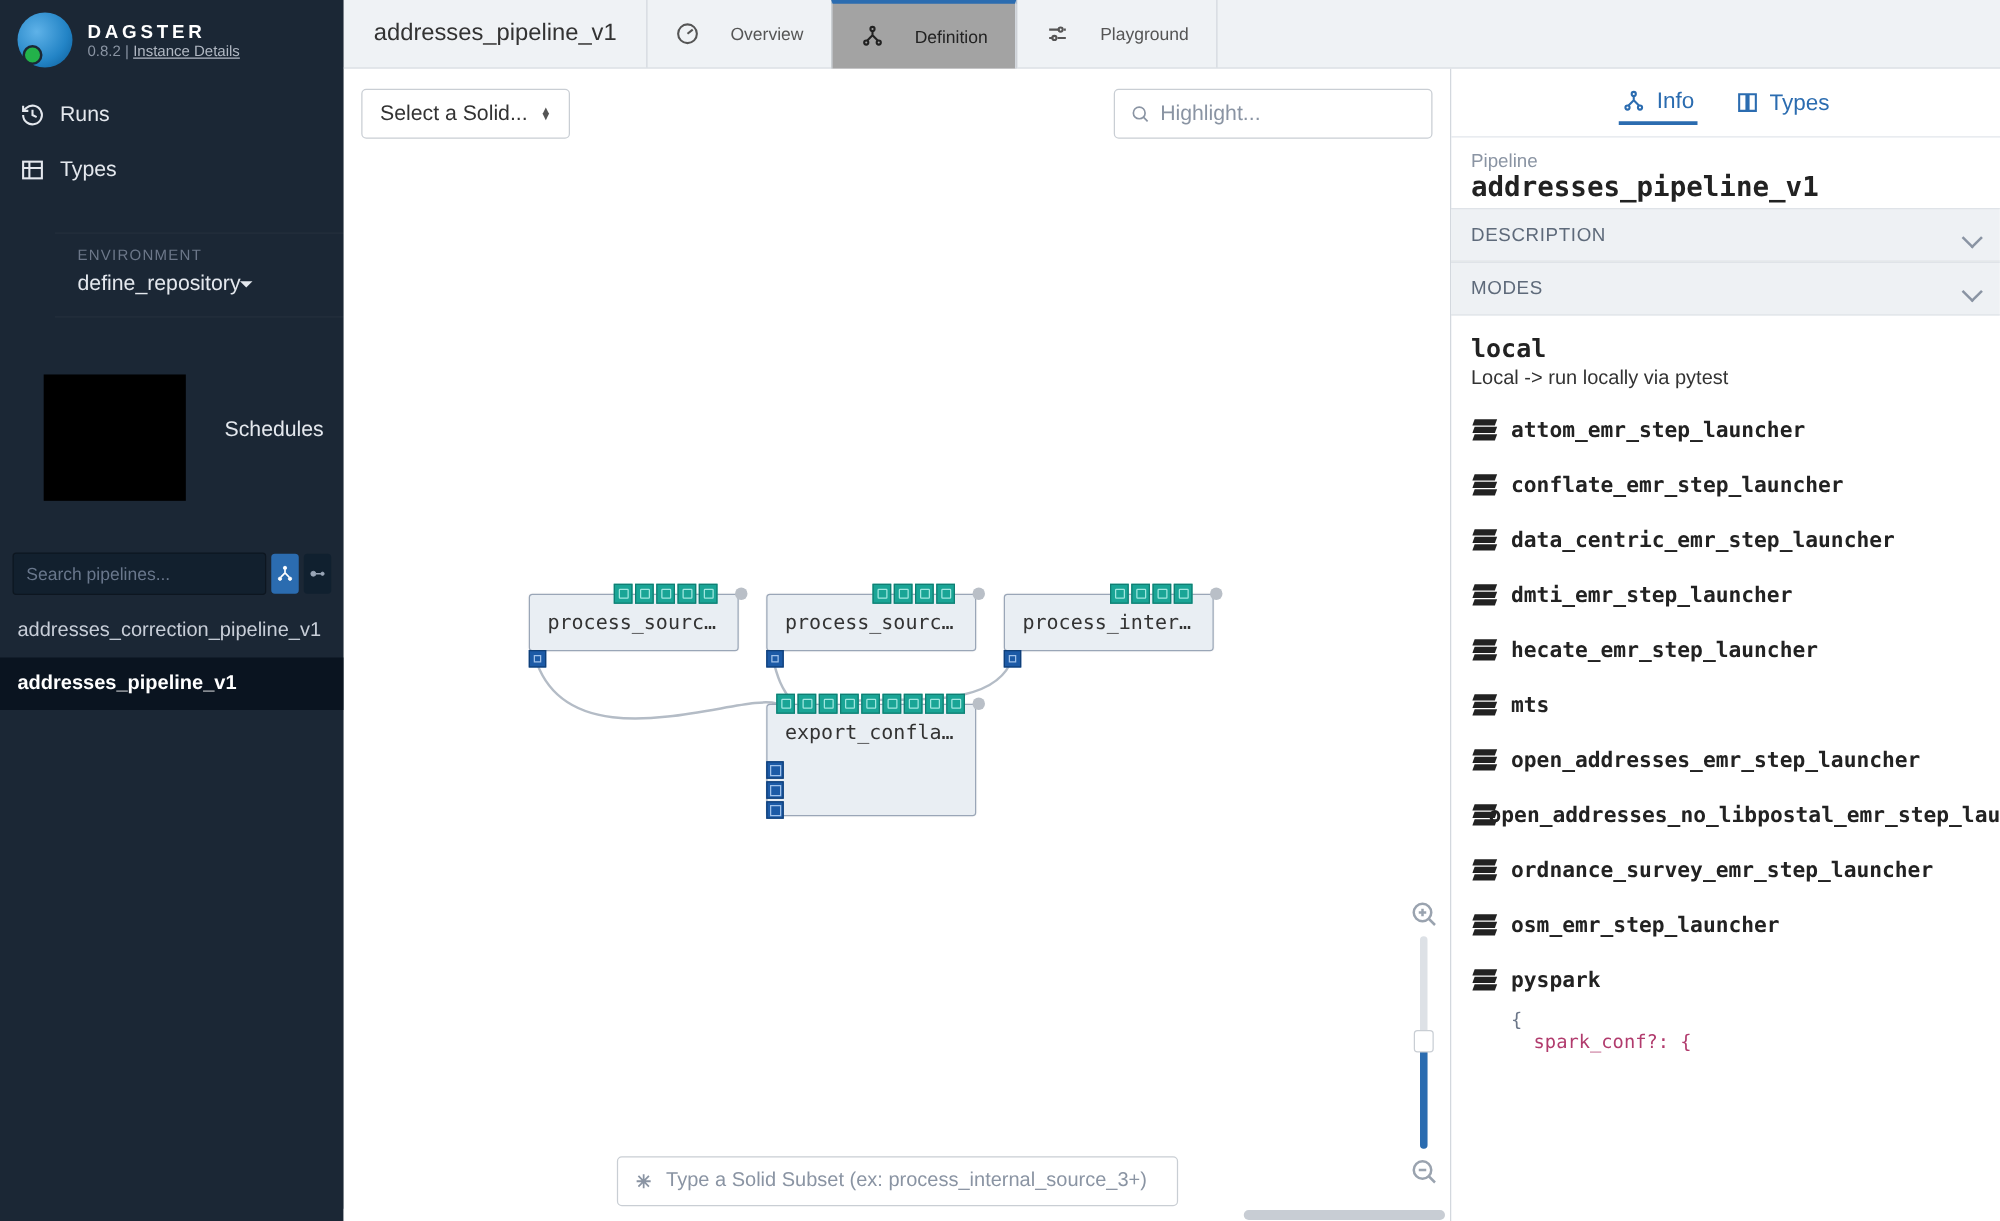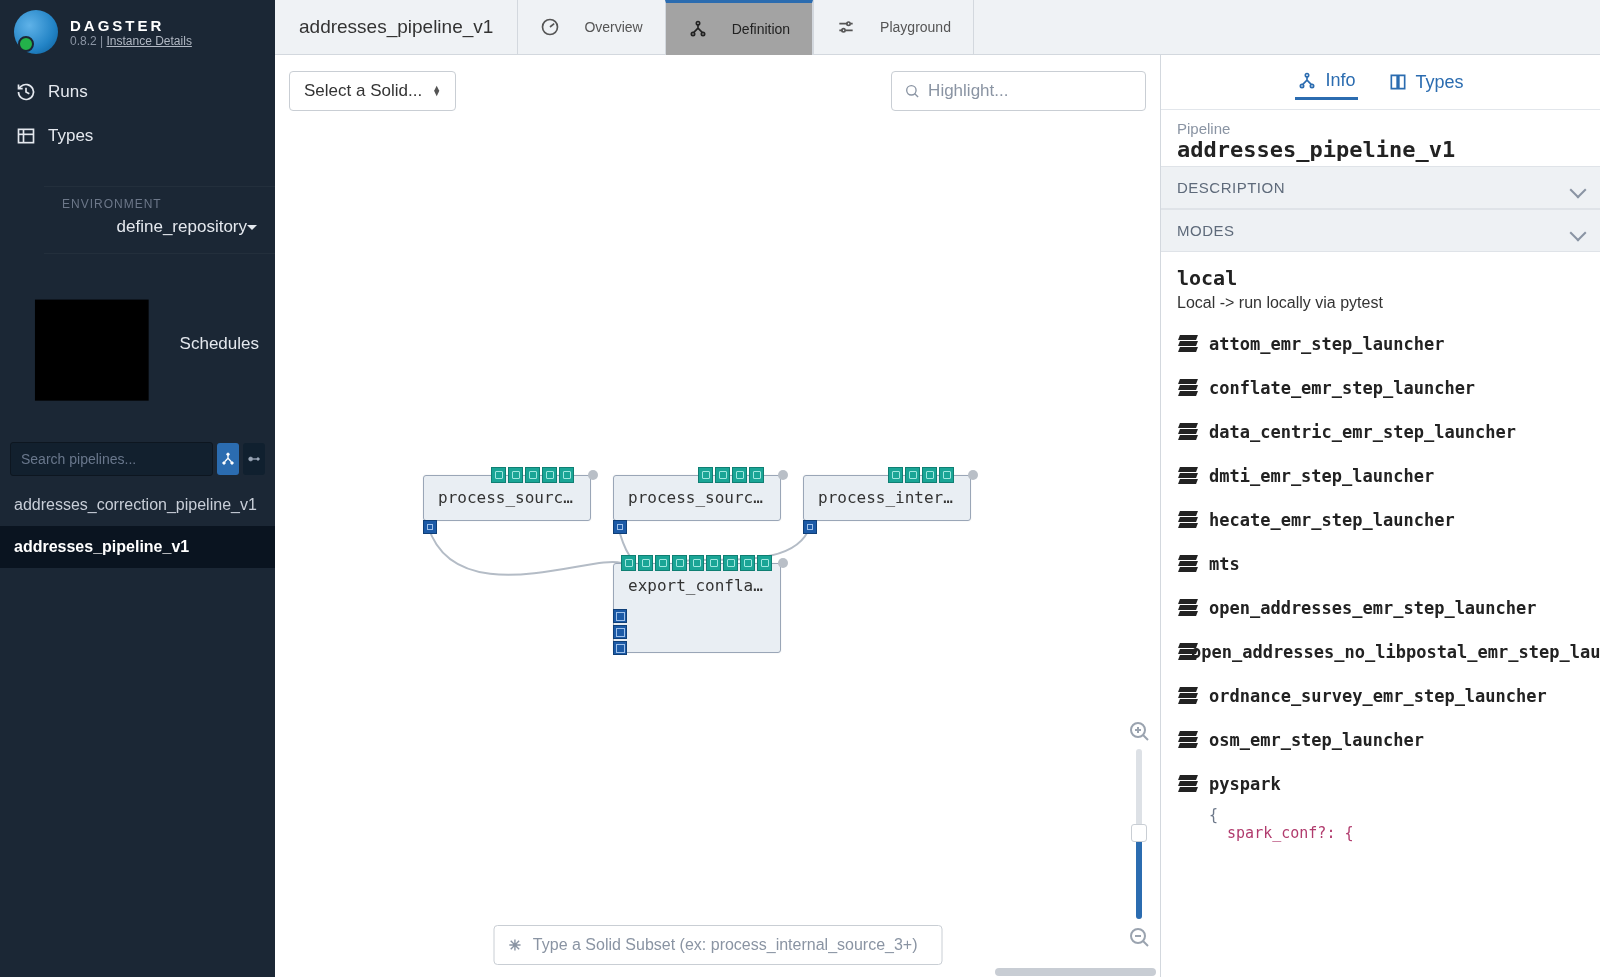--- a/index.html
+++ b/index.html
@@ -33,21 +33,21 @@
 
   .nav-item {
     display: flex; align-items: center; gap: 12px;
     padding: 12px 16px; color: #e4e8ee; font-size: 17px; cursor: pointer;
   }
   .nav-item svg, .nav-item .icon { width: 20px; height: 20px; fill: none; stroke: #e4e8ee; stroke-width: 2; flex:0 0 20px; }
 
   .env-block { margin-top: 28px; padding: 10px 10px; border-top: 1px solid rgba(255,255,255,0.04); border-bottom: 1px solid rgba(255,255,255,0.04); margin-left: 44px; }
   .env-label { font-size: 12px; letter-spacing: 1px; color: #6c7789; padding: 0 8px; }
   .env-select {
-    display: flex; justify-content: flex-end; align-items: center;
+    display: flex; justify-content: flex-start; align-items: center;
     padding: 6px 8px; color: #e4e8ee; font-size: 17px; cursor: pointer;
   }
   .env-select .caret { border: 5px solid transparent; border-top-color: #e4e8ee; transform: translateY(3px); }
 
   .schedules {
     display: flex; align-items: center; gap: 12px;
     padding: 14px 16px; color: #e4e8ee; font-size: 17px; cursor: pointer;
   }
 
   .search-row { display: flex; align-items: center; gap: 4px; padding: 8px 10px; }

